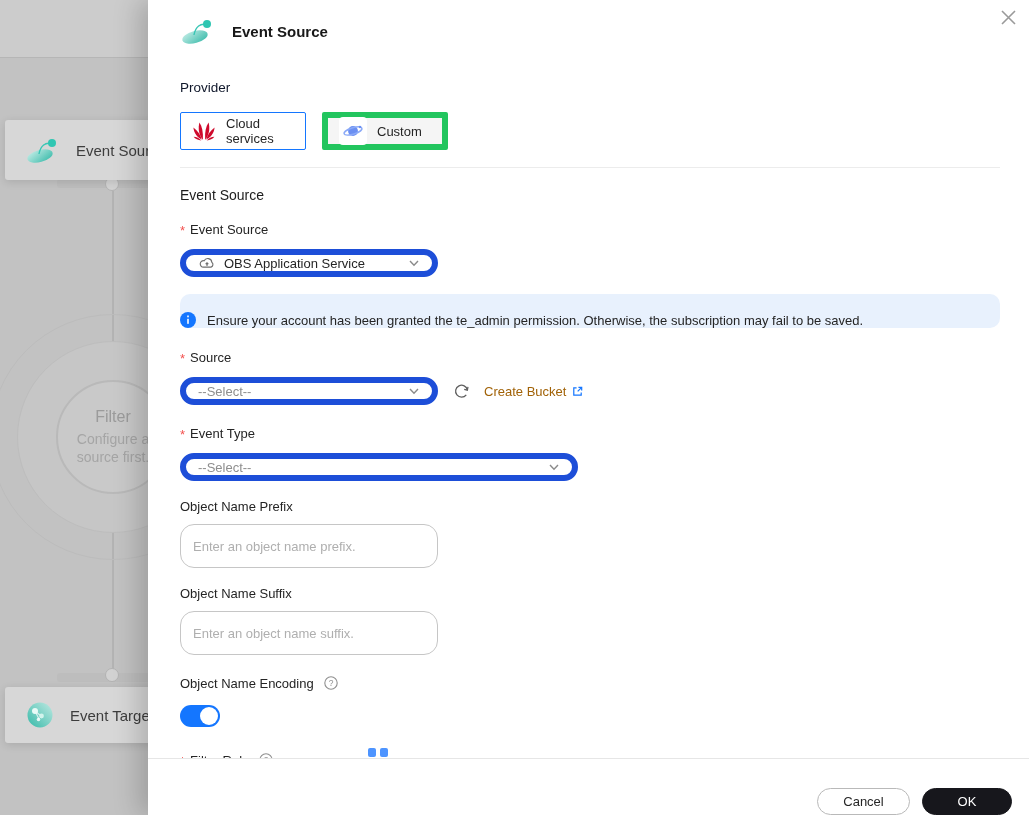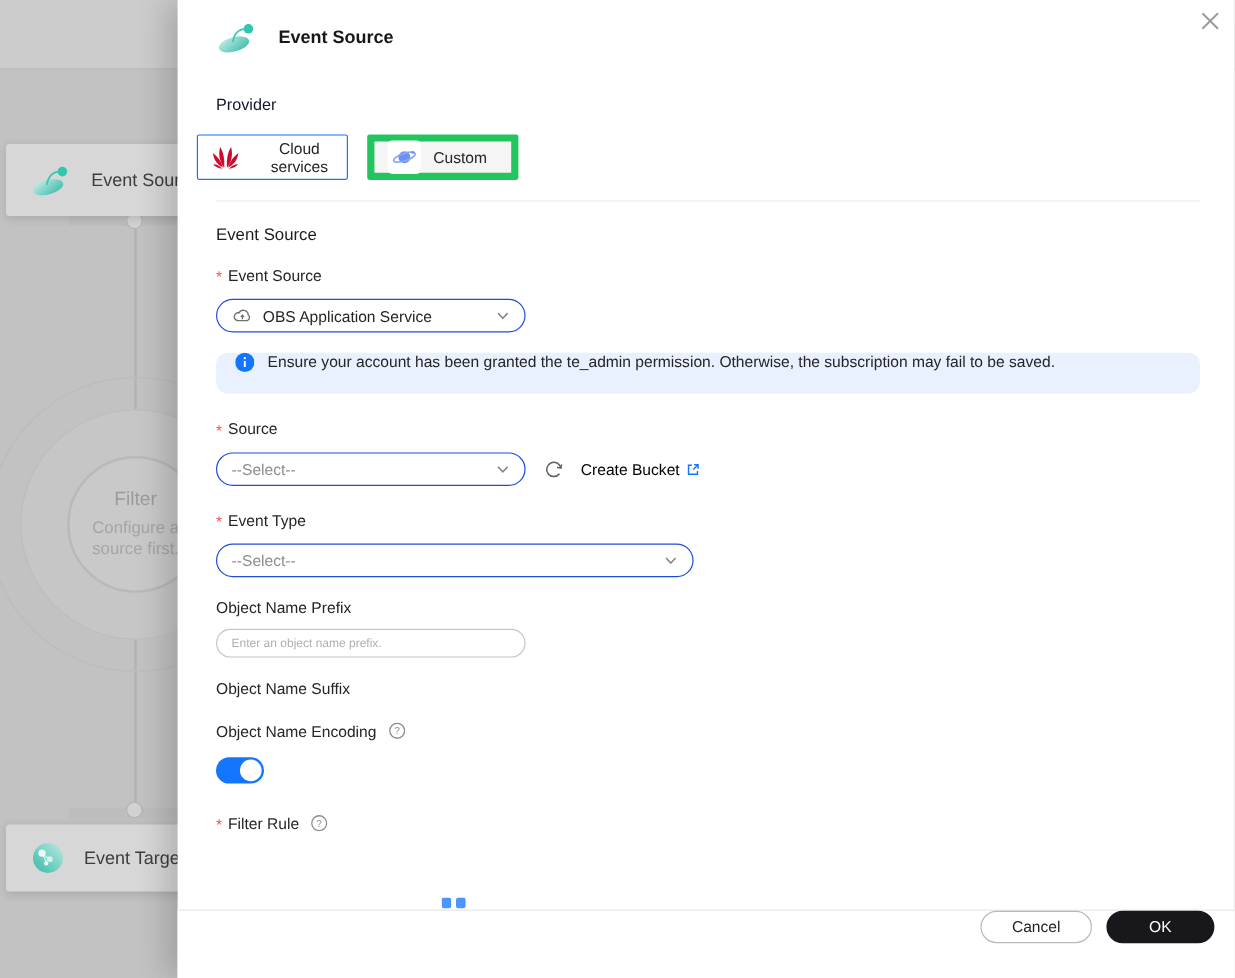--- a/index.html
+++ b/index.html
@@ -25,50 +25,50 @@
     display:flex;flex-direction:column;align-items:center;justify-content:center;text-align:center;}
   .channel-title{font-size:16px;color:#9b9b9b;margin-bottom:4px;}
   .channel-sub{font-size:14px;color:#a5a5a5;line-height:1.3;width:88px;}
   
   .drawer{position:absolute;left:148px;top:0;width:881px;height:815px;background:#ffffff;
     box-shadow:-10px 0 24px rgba(0,0,0,.18);}
   .drawer-close{position:absolute;top:5px;right:9px;width:24px;height:24px;display:grid;place-items:center;cursor:pointer;}
   .drawer-header{display:flex;align-items:center;gap:16px;padding:15px 0 0 32px;}
   .drawer-title{font-size:15px;font-weight:bold;color:#181818;}
   .provider-label{margin:33px 0 0 32px;font-size:13.5px;color:#0f172a;}
-  .provider-row{display:flex;gap:16px;margin:17px 0 0 16px;text-align:center;}
+  .provider-row{display:flex;gap:16px;margin:17px 0 0 32px;}
   .provider-btn{width:126px;height:38px;display:flex;align-items:center;gap:10px;padding-left:11px;
     font-size:13px;color:#252525;background:#f5f5f5;border:6px solid #22c55e;border-radius:2px;cursor:pointer;box-sizing:border-box;}
   .provider-btn.selected{background:#fff;border:1px solid #1476ff;}
   .icon-tile{width:28px;height:28px;background:#fff;border-radius:4px;display:grid;place-items:center;flex:0 0 auto;}
   .hdivider{border-top:1px solid #ececec;margin:17px 29px 0 32px;}
   .section-title{margin:19px 0 0 32px;font-size:14px;color:#1d1d1d;}
   .field-label{margin:19px 0 0 32px;font-size:13px;color:#252525;display:flex;align-items:center;gap:5px;}
   .field-label .star{color:#f3514f;font-size:13px;transform:translateY(1px);}
-  .sel{width:258px;height:28px;border:1px solid #1d4ed8;border-radius:14px;background:#fff;
+  .sel{width:258px;height:28px;border:6px solid #1d4ed8;border-radius:14px;background:#fff;
     display:flex;align-items:center;gap:8px;padding:0 12px;font-size:13px;color:#8e8e8e;box-sizing:border-box;cursor:pointer;}
   .sel .sel-value{color:#252525;}
   .sel .chev{margin-left:auto;display:flex;}
   .m-sel{margin:12px 0 0 32px;}
   .sel-wide{width:398px;}
   .notice{margin:17px 29px 0 32px;height:34px;background:#e8f1fd;border-radius:10px;
-    display:flex;align-items:flex-start;gap:11px;padding:0 14px 0 16px;font-size:13px;color:#252525;}
+    display:flex;align-items:flex-end;gap:11px;padding:0 14px 0 0;font-size:13px;color:#252525;}
   .inline-row{display:flex;align-items:center;margin:12px 0 0 32px;gap:14px;}
   .icon-btn{display:grid;place-items:center;width:18px;height:18px;cursor:pointer;}
-  .link{font-size:13px;color:#000000;text-decoration:none;cursor:pointer;display:flex;align-items:center;gap:5px;justify-content:space-between;}
-  .tinput{margin:10px 0 0 32px;width:258px;height:24px;border:1px solid #c6c6c6;border-radius:14px;
-    padding:0 12px;font-size:10px;color:#0f766e;box-sizing:border-box;outline:none;font-family:inherit;}
+  .link{font-size:13px;color:#a16207;text-decoration:none;cursor:pointer;display:flex;align-items:center;gap:5px;justify-content:space-between;}
+  .tinput{margin:10px 0 0 32px;width:258px;height:44px;border:1px solid #c6c6c6;border-radius:14px;
+    padding:0 12px;font-size:13px;color:#0f766e;box-sizing:border-box;outline:none;font-family:inherit;}
   .tinput::placeholder{color:#afafaf;}
   .toggle{margin:13px 0 0 32px;width:40px;height:22px;border-radius:11px;background:#1476ff;position:relative;cursor:pointer;}
   .toggle .knob{position:absolute;top:2px;right:2px;width:18px;height:18px;border-radius:50%;background:#fff;}
   .mt-filter{margin-top:24px;}
   .clip-fragment{position:absolute;left:220px;top:748px;width:22px;height:9px;display:flex;gap:4px;overflow:hidden;}
   .clip-fragment i{display:block;width:8px;height:9px;background:#4d94ff;border-radius:2px;}
   .drawer-footer{position:absolute;left:0;right:0;bottom:0;height:56px;background:#fff;border-top:1px solid #e6e6e6;
-    display:flex;align-items:flex-start;justify-content:flex-end;gap:12px;padding-right:17px;}
+    display:flex;align-items:flex-end;justify-content:flex-end;gap:12px;padding-right:17px;}
   .btn{height:27px;border-radius:14px;font-size:13px;display:flex;align-items:center;justify-content:center;
     cursor:pointer;font-family:inherit;box-sizing:border-box;}
   .btn-cancel{width:93px;background:#fff;border:1px solid #b9b9b9;color:#252525;}
   .btn-ok{width:90px;background:#17171c;border:1px solid #17171c;color:#fff;}
   svg{display:block;}
 </style>
 </head>
 <body>
 
 <svg width="0" height="0" style="position:absolute">
@@ -260,20 +260,21 @@
   
   <div class="field-label" style="margin-top:18px;">
     <span>Object Name Prefix</span>
   </div>
   <input class="tinput" type="text" placeholder="Enter an object name prefix." style="">
 
   
   <div class="field-label" style="margin-top:18px;">
     <span>Object Name Suffix</span>
   </div>
+  <input class="tinput" type="text" placeholder="Enter an object name suffix." style="">
 
   
   <div class="field-label" style="">
     <span>Object Name Encoding</span>
     <span class="icon-btn" style="margin-left:3px;">
       <svg width="14" height="14" viewBox="0 0 14 14">
         <circle cx="7" cy="7" r="6.2" fill="none" stroke="#8f8f8f" stroke-width="1.1"></circle>
         <text x="7" y="10" font-size="8.5" text-anchor="middle" fill="#8f8f8f">?</text>
       </svg>
     </span>

